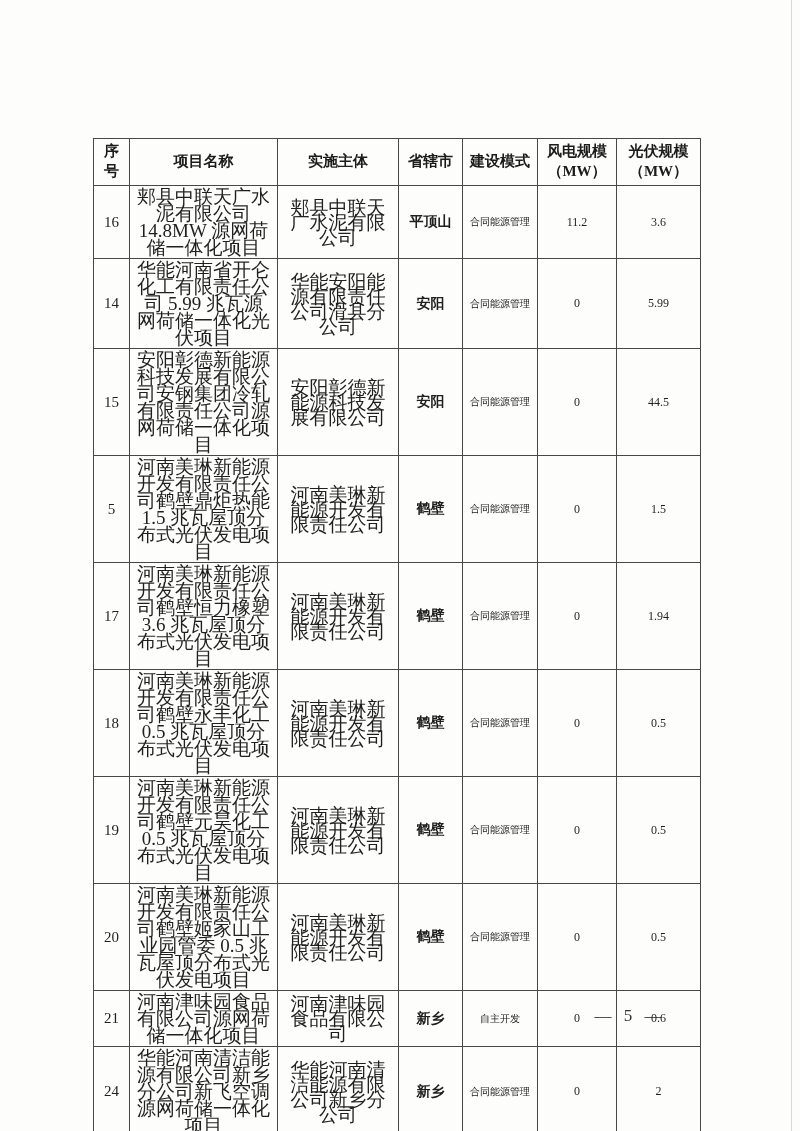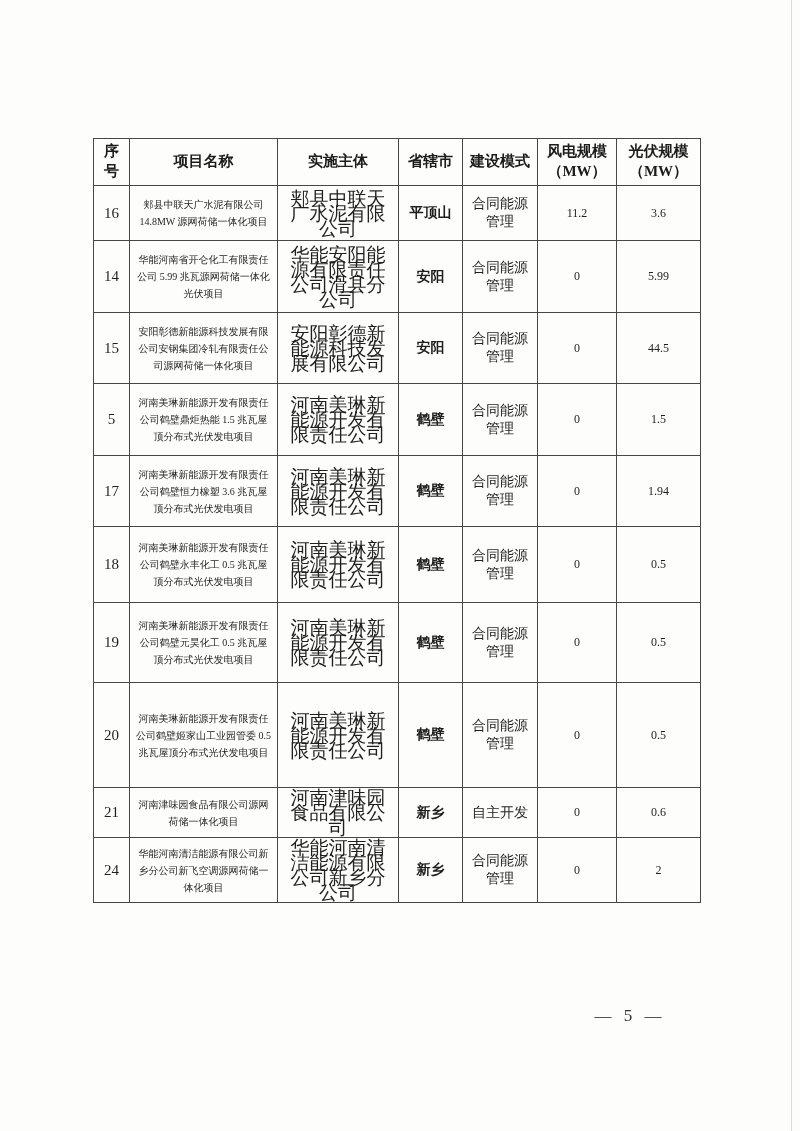--- a/index.html
+++ b/index.html
@@ -52,24 +52,24 @@
   tbody tr:nth-child(4)  { height: 72px; }
   tbody tr:nth-child(5)  { height: 71px; }
   tbody tr:nth-child(6)  { height: 76px; }
   tbody tr:nth-child(7)  { height: 80px; }
   tbody tr:nth-child(8)  { height: 105px; }
   tbody tr:nth-child(9)  { height: 38px; }
   tbody tr:nth-child(10) { height: 41px; }
   tbody tr:nth-child(11) { height: 38px; }
   tbody tr:nth-child(12) { height: 76px; }
   td.no   { font-size: 15px; }
-  td.name { font-size: 10px; line-height: 17px; padding: 2px 5px; }
+  td.name { font-size: 19px; line-height: 17px; padding: 2px 5px; }
   td.ent  { font-size: 19px; line-height: 15px; padding: 2px 9px; }
   td.city { font-size: 14px; font-weight: bold; }
-  td.mode { font-size: 14px; line-height: 18px; padding: 2px 6px; margin-left: 48px; }
+  td.mode { font-size: 10px; line-height: 18px; padding: 2px 6px; margin-left: 48px; }
   td.num  { font-size: 12px; }
   .footer-page {
     position: absolute;
     left: 575px; top: 1006px;
     width: 110px;
     text-align: center;
     font-size: 17px;
     letter-spacing: 4px;
     color: #333;
   }

